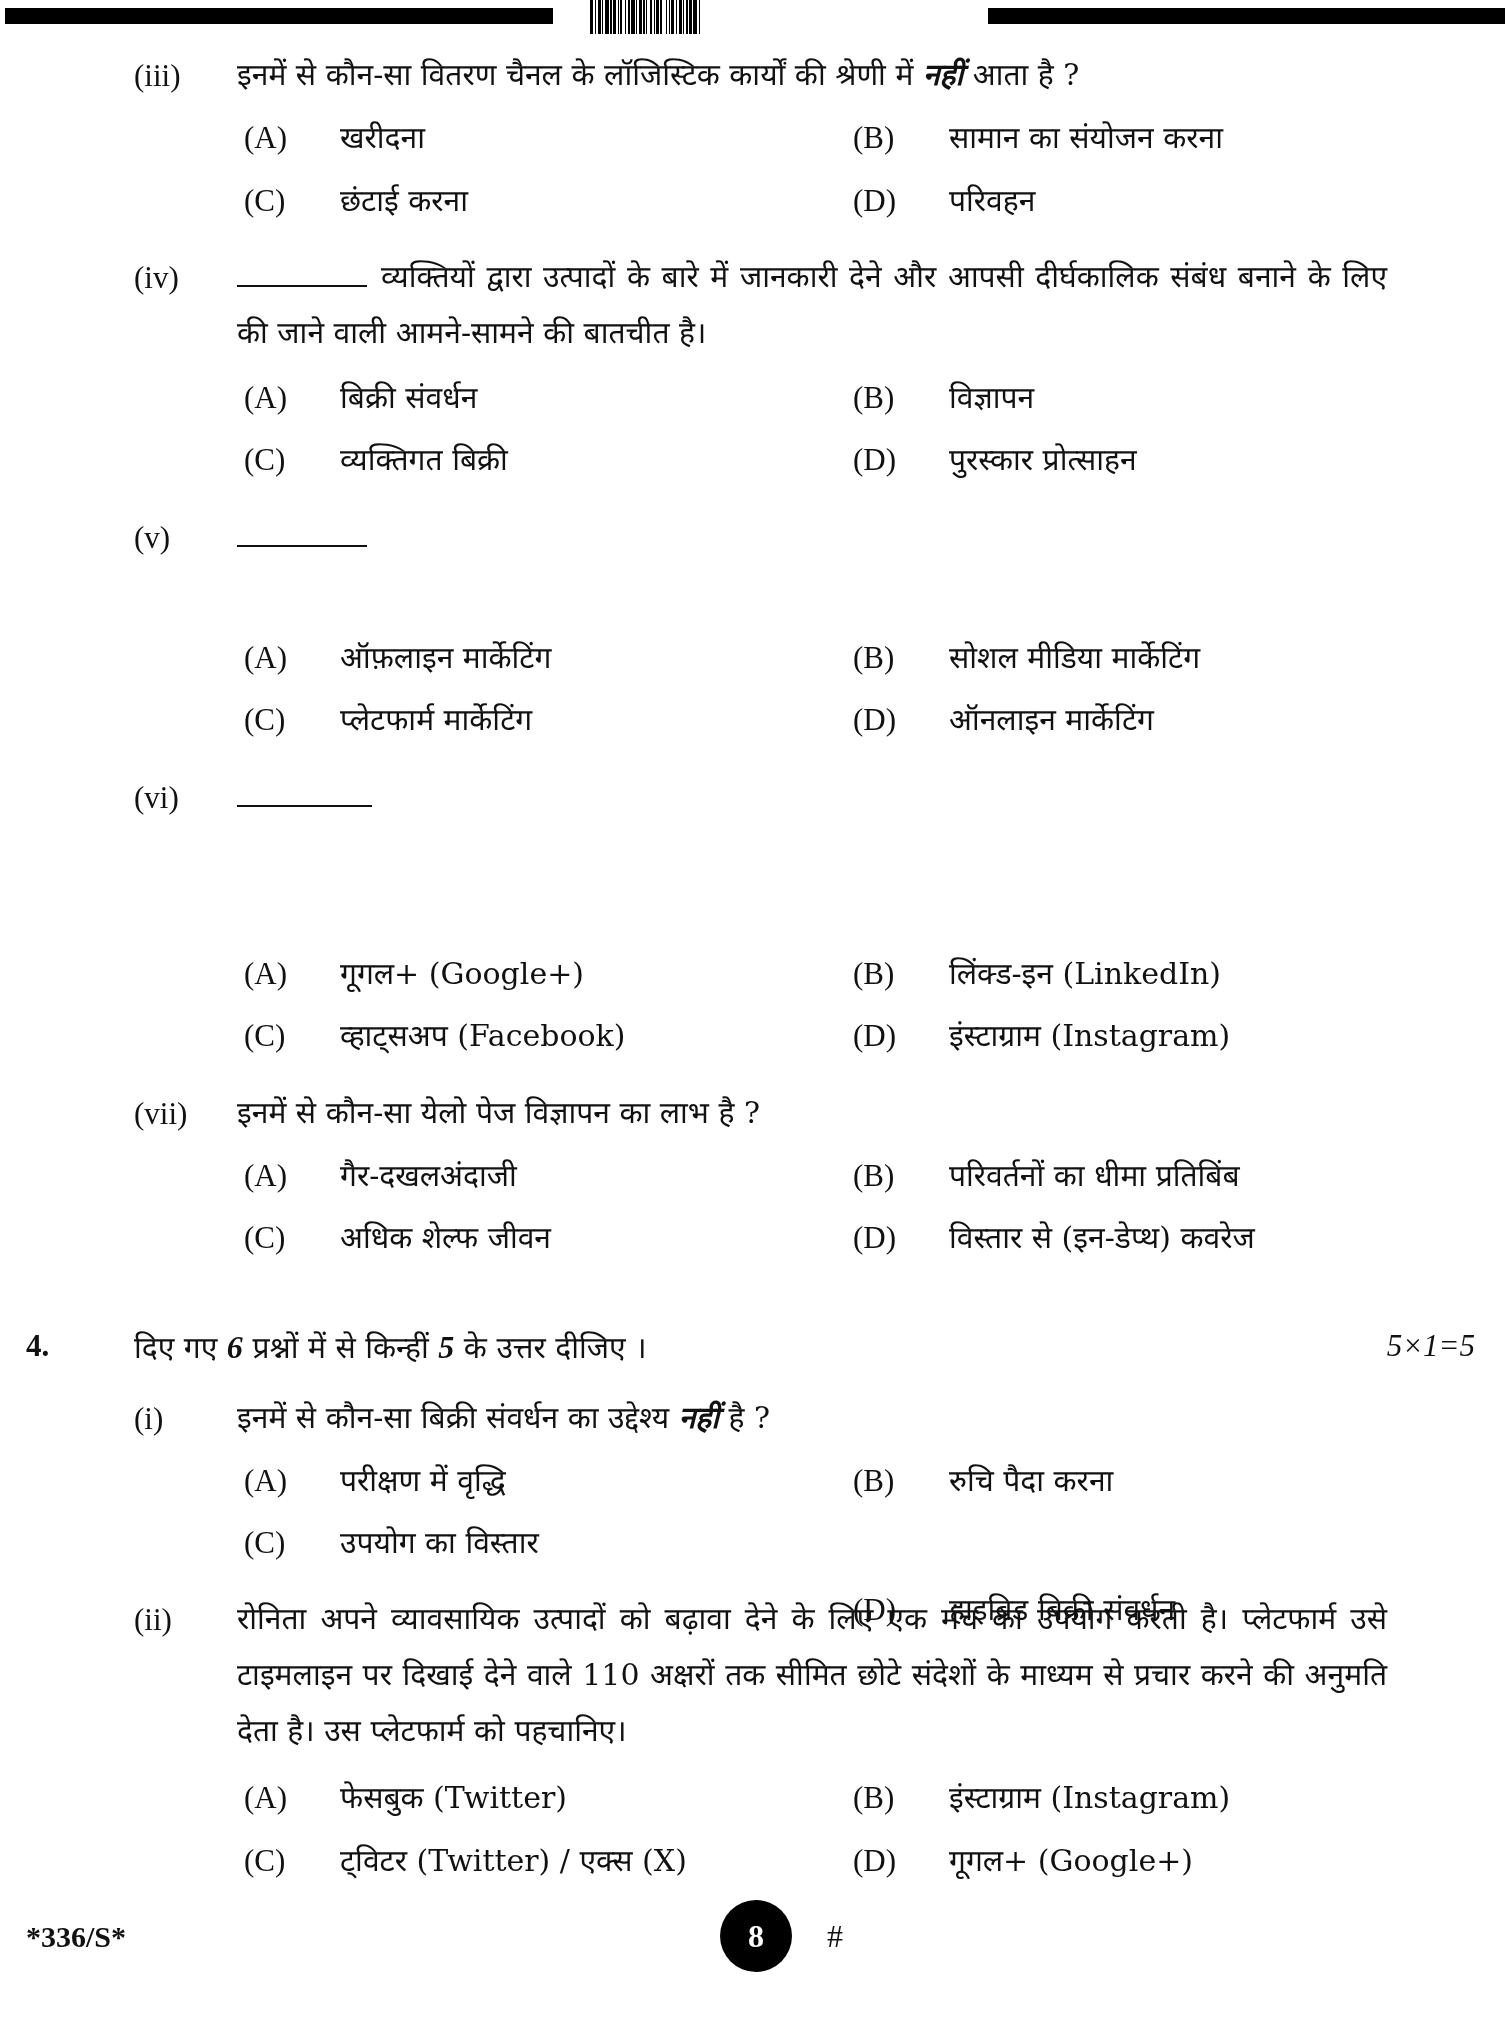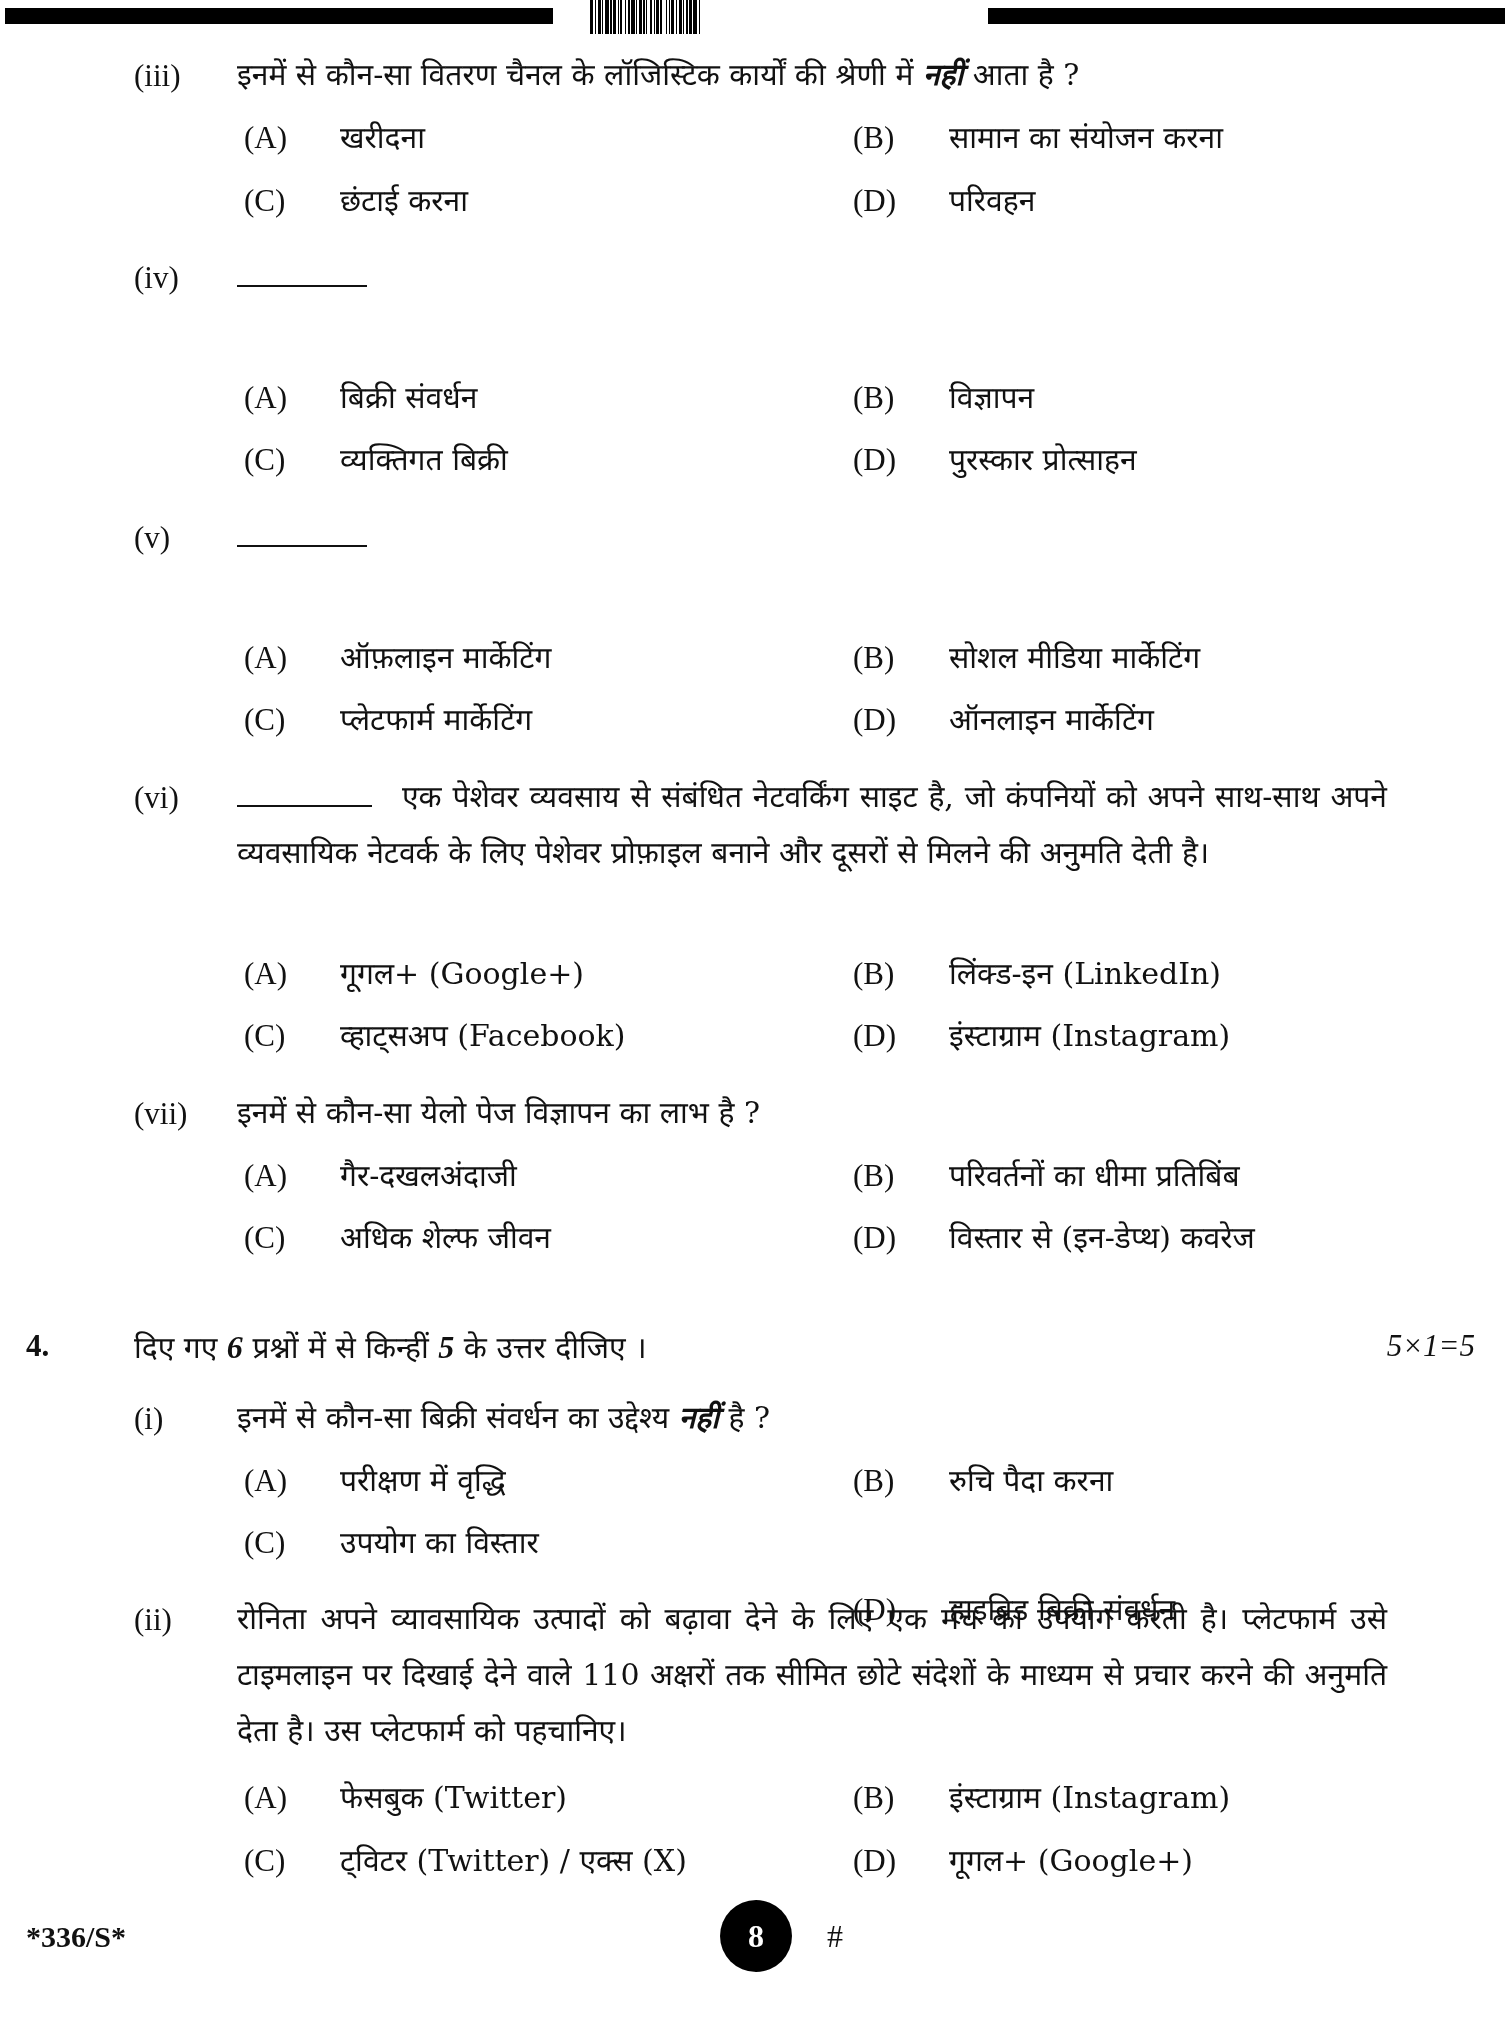--- a/index.html
+++ b/index.html
@@ -111,39 +111,39 @@
   <span class="qnum">(iii)</span>
   <div class="qtext" style="top:-13px"><span>इनमें से कौन-सा वितरण चैनल के लॉजिस्टिक कार्यों की श्रेणी में </span><span class="emph">नहीं</span><span> आता है ?</span></div>
 </div>
 <div class="opt colA" style="top:122px"><span class="lbl">(A)</span><span>खरीदना</span></div>
 <div class="opt colB" style="top:122px"><span class="lbl">(B)</span><span>सामान का संयोजन करना</span></div>
 <div class="opt colA" style="top:185px"><span class="lbl">(C)</span><span>छंटाई करना</span></div>
 <div class="opt colB" style="top:185px"><span class="lbl">(D)</span><span>परिवहन</span></div>
 
 <div class="q" style="top:262px">
   <span class="qnum">(iv)</span>
-  <div class="qtext"><span class="blank"></span></div>
+  <div class="qtext"><span class="blank"></span><span>व्यक्तियों द्वारा उत्पादों के बारे में जानकारी देने और आपसी दीर्घकालिक संबंध बनाने के लिए की जाने वाली आमने-सामने की बातचीत है।</span></div>
 </div>
 <div class="opt colA" style="top:382px"><span class="lbl">(A)</span><span>बिक्री संवर्धन</span></div>
 <div class="opt colB" style="top:382px"><span class="lbl">(B)</span><span>विज्ञापन</span></div>
 <div class="opt colA" style="top:444px"><span class="lbl">(C)</span><span>व्यक्तिगत बिक्री</span></div>
 <div class="opt colB" style="top:444px"><span class="lbl">(D)</span><span>पुरस्कार प्रोत्साहन</span></div>
 
 <div class="q" style="top:522px">
   <span class="qnum">(v)</span>
   <div class="qtext"><span class="blank"></span></div>
 </div>
 <div class="opt colA" style="top:642px"><span class="lbl">(A)</span><span>ऑफ़लाइन मार्केटिंग</span></div>
 <div class="opt colB" style="top:642px"><span class="lbl">(B)</span><span>सोशल मीडिया मार्केटिंग</span></div>
 <div class="opt colA" style="top:704px"><span class="lbl">(C)</span><span>प्लेटफार्म मार्केटिंग</span></div>
 <div class="opt colB" style="top:704px"><span class="lbl">(D)</span><span>ऑनलाइन मार्केटिंग</span></div>
 
 <div class="q" style="top:782px">
   <span class="qnum">(vi)</span>
-  <div class="qtext"><span class="blank wide"></span><span>एक पेशेवर व्यवसाय से संबंधित नेटवर्किंग साइट है, जो कंपनियों को अपने साथ-साथ अपने व्यवसायिक नेटवर्क के लिए पेशेवर प्रोफ़ाइल बनाने और दूसरों से मिलने की अनुमति देती है।</span></div>
+  <div class="qtext"><span class="blank wide"></span></div>
 </div>
 <div class="opt colA" style="top:958px"><span class="lbl">(A)</span><span>गूगल+ (Google+)</span></div>
 <div class="opt colB" style="top:958px"><span class="lbl">(B)</span><span>लिंक्ड-इन (LinkedIn)</span></div>
 <div class="opt colA" style="top:1020px"><span class="lbl">(C)</span><span>व्हाट्सअप (Facebook)</span></div>
 <div class="opt colB" style="top:1020px"><span class="lbl">(D)</span><span>इंस्टाग्राम (Instagram)</span></div>
 
 <div class="q" style="top:1098px">
   <span class="qnum">(vii)</span>
   <div class="qtext">इनमें से कौन-सा येलो पेज विज्ञापन का लाभ है ?</div>
 </div>

